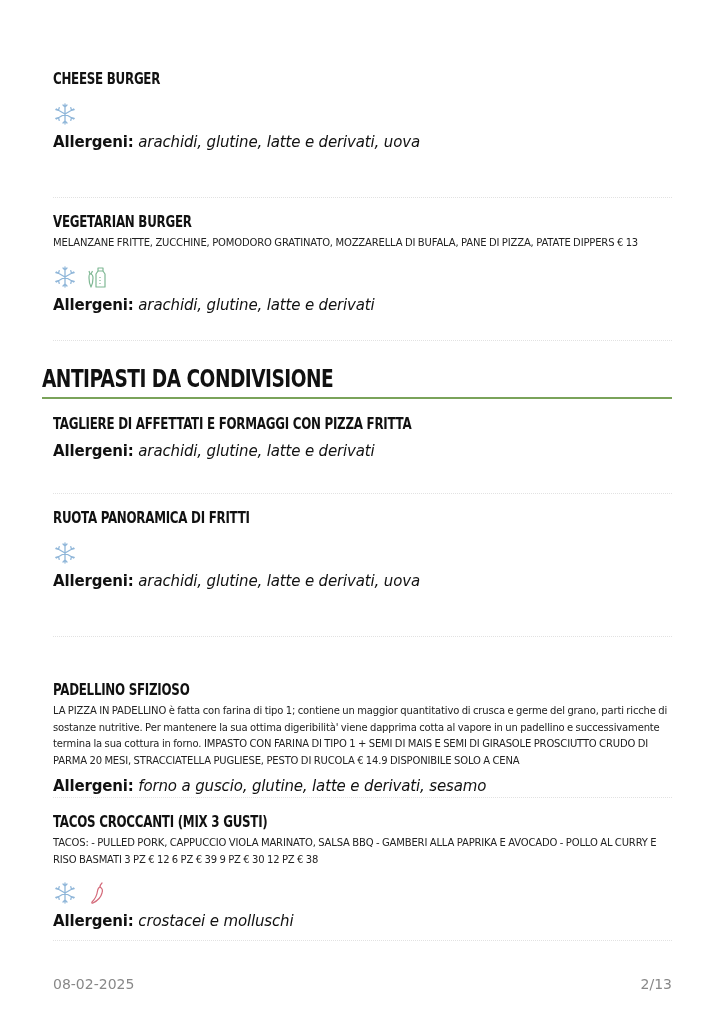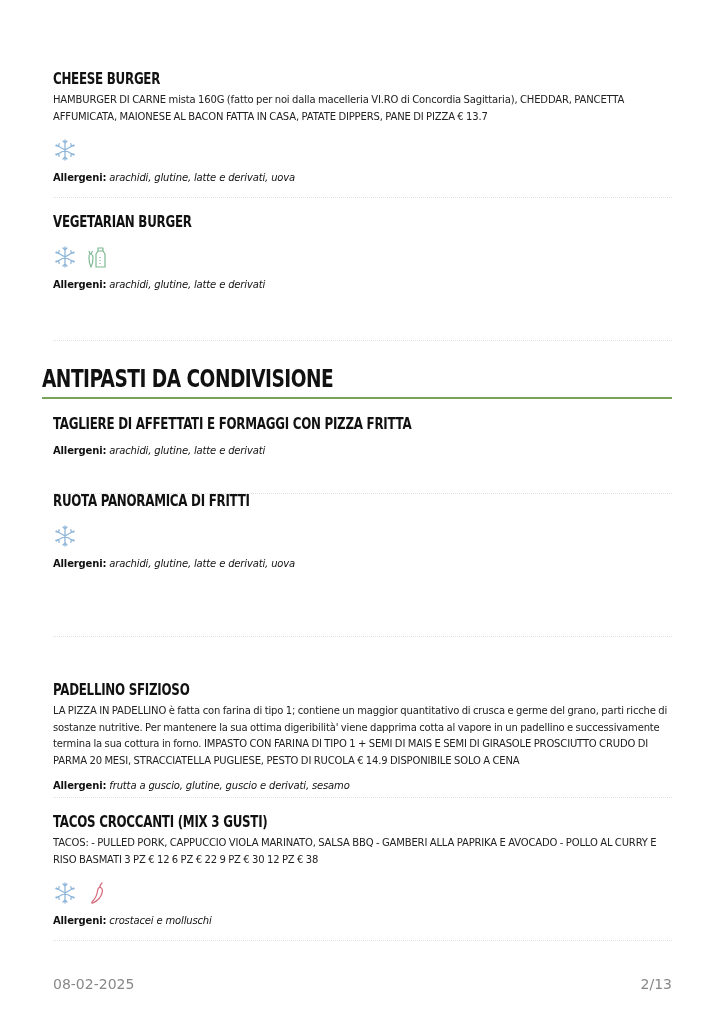--- a/index.html
+++ b/index.html
@@ -2,49 +2,49 @@
 <html><head>
 <meta charset="utf-8">
 <style>
   html, body { margin:0; padding:0; background:#ffffff; }
   body { width:724px; height:1024px; position:relative; overflow:hidden; font-family:"DejaVu Sans", "Liberation Sans", sans-serif; color:#1a1a1a; }
   .item { position:absolute; left:53px; width:620px; }
   .item-title { font-family:"DejaVu Sans Condensed","DejaVu Sans", sans-serif; font-weight:bold; font-size:15px; letter-spacing:-0.3px; color:#111; margin:0; line-height:20px; transform:scaleX(0.88); transform-origin:left; white-space:nowrap; }
   .item-desc { font-size:10px; line-height:16.5px; color:#222; margin:3px 0 0 0; letter-spacing:-0.15px; word-spacing:-0.5px; }
   .icons { display:flex; gap:8px; margin-top:12px; height:26px; align-items:center; }
   .icons svg { width:24px; height:24px; display:block; }
-  .allergens { font-size:10px; color:#111; margin-top:8px; line-height:14px; letter-spacing:-0.15px; }
+  .allergens { font-size:15px; color:#111; margin-top:8px; line-height:14px; letter-spacing:-0.15px; }
   .allergens b { font-weight:bold; }
   .allergens i { font-style:italic; }
   .sep { position:absolute; left:53px; width:619px; height:0; border-top:1px dotted #e2e2e2; }
   .section-title { position:absolute; left:42px; top:364px; font-family:"DejaVu Sans Condensed","DejaVu Sans", sans-serif; font-weight:bold; font-size:24px; color:#111; margin:0; letter-spacing:-0.6px; transform:scaleX(0.86); transform-origin:left; white-space:nowrap; line-height:30px; }
   .section-rule { position:absolute; left:42px; top:397px; width:630px; height:2px; background:#7aa35a; }
   .footer { position:absolute; top:976px; font-size:14px; color:#888; }
   .footer-left { left:53px; }
   .footer-right { right:52px; }
 </style>
 </head>
 <body>
 
 <div class="item" style="top:69px;">
   <h3 class="item-title">CHEESE BURGER</h3>
-  <p class="item-desc">HAMBURGER DI CARNE mista 160G (fatto per noi dalla macelleria VI.RO di Concordia Sagittaria), CHEDDAR, PANCETTA AFFUMICATA, MAIONESE AL BACON FATTA IN CASA, PATATE DIPPERS, PANE DI PIZZA € 13.7</p>
   <div class="icons">
     <span>
       <svg viewBox="0 0 24 24" fill="none" stroke="#8fb6d9" stroke-width="1.3" stroke-linecap="round">
           <path d="M12 2v20M3.3 7l17.4 10M3.3 17L20.7 7M12 5l-2-2M12 5l2-2M12 19l-2 2M12 19l2 2M5.5 8.3l-2.7-.7M5.5 8.3l.7-2.7M18.5 15.7l2.7.7M18.5 15.7l-.7 2.7M5.5 15.7l-2.7.7M5.5 15.7l.7 2.7M18.5 8.3l2.7-.7M18.5 8.3l-.7-2.7"></path>
         </svg>
     </span>
   </div>
   <div class="allergens"><b>Allergeni:</b> <i>arachidi, glutine, latte e derivati, uova</i></div>
 </div>
 <div class="sep" style="top:197px;"></div>
 
 <div class="item" style="top:212px;">
   <h3 class="item-title">VEGETARIAN BURGER</h3>
+  <p class="item-desc">MELANZANE FRITTE, ZUCCHINE, POMODORO GRATINATO, MOZZARELLA DI BUFALA, PANE DI PIZZA, PATATE DIPPERS € 13</p>
   <div class="icons">
     <span>
       <svg viewBox="0 0 24 24" fill="none" stroke="#8fb6d9" stroke-width="1.3" stroke-linecap="round">
           <path d="M12 2v20M3.3 7l17.4 10M3.3 17L20.7 7M12 5l-2-2M12 5l2-2M12 19l-2 2M12 19l2 2M5.5 8.3l-2.7-.7M5.5 8.3l.7-2.7M18.5 15.7l2.7.7M18.5 15.7l-.7 2.7M5.5 15.7l-2.7.7M5.5 15.7l.7 2.7M18.5 8.3l2.7-.7M18.5 8.3l-.7-2.7"></path>
         </svg>
     </span>
     <span>
       <svg viewBox="0 0 24 24" fill="none" stroke="#7fb894" stroke-width="1.2" stroke-linejoin="round">
           <path d="M5 9c2 0 3 2 3 4s-1 7-2 9c-1-2-2-7-2-9s0-4 1-4z"></path>
           <path d="M5 9l-1-3M6 9l1.5-3"></path>
@@ -59,43 +59,43 @@
 
 <h2 class="section-title">ANTIPASTI DA CONDIVISIONE</h2>
 <div class="section-rule"></div>
 
 <div class="item" style="top:414px;">
   <h3 class="item-title">TAGLIERE DI AFFETTATI E FORMAGGI CON PIZZA FRITTA</h3>
   <div class="allergens" style="margin-top:10px;"><b>Allergeni:</b> <i>arachidi, glutine, latte e derivati</i></div>
 </div>
 <div class="sep" style="top:493px;"></div>
 
-<div class="item" style="top:491px;">
+<div class="item" style="top:508px;">
   <h3 class="item-title">RUOTA PANORAMICA DI FRITTI</h3>
   <div class="icons">
     <span>
       <svg viewBox="0 0 24 24" fill="none" stroke="#8fb6d9" stroke-width="1.3" stroke-linecap="round">
           <path d="M12 2v20M3.3 7l17.4 10M3.3 17L20.7 7M12 5l-2-2M12 5l2-2M12 19l-2 2M12 19l2 2M5.5 8.3l-2.7-.7M5.5 8.3l.7-2.7M18.5 15.7l2.7.7M18.5 15.7l-.7 2.7M5.5 15.7l-2.7.7M5.5 15.7l.7 2.7M18.5 8.3l2.7-.7M18.5 8.3l-.7-2.7"></path>
         </svg>
     </span>
   </div>
   <div class="allergens"><b>Allergeni:</b> <i>arachidi, glutine, latte e derivati, uova</i></div>
 </div>
 <div class="sep" style="top:636px;"></div>
 
 <div class="item" style="top:680px;">
   <h3 class="item-title">PADELLINO SFIZIOSO</h3>
   <p class="item-desc">LA PIZZA IN PADELLINO è fatta con farina di tipo 1; contiene un maggior quantitativo di crusca e germe del grano, parti ricche di sostanze nutritive. Per mantenere la sua ottima digeribilità' viene dapprima cotta al vapore in un padellino e successivamente termina la sua cottura in forno. IMPASTO CON FARINA DI TIPO 1 + SEMI DI MAIS E SEMI DI GIRASOLE PROSCIUTTO CRUDO DI PARMA 20 MESI, STRACCIATELLA PUGLIESE, PESTO DI RUCOLA € 14.9 DISPONIBILE SOLO A CENA</p>
-  <div class="allergens" style="margin-top:10px;"><b>Allergeni:</b> <i>frutta a guscio, glutine, guscio e derivati, sesamo</i></div>
+  <div class="allergens" style="margin-top:10px;"><b>Allergeni:</b> <i>forno a guscio, glutine, latte e derivati, sesamo</i></div>
 </div>
 <div class="sep" style="top:797px;"></div>
 
 <div class="item" style="top:812px;">
   <h3 class="item-title">TACOS CROCCANTI (MIX 3 GUSTI)</h3>
-  <p class="item-desc">TACOS: - PULLED PORK, CAPPUCCIO VIOLA MARINATO, SALSA BBQ - GAMBERI ALLA PAPRIKA E AVOCADO - POLLO AL CURRY E RISO BASMATI 3 PZ € 12 6 PZ € 22 9 PZ € 30 12 PZ € 38</p>
+  <p class="item-desc">TACOS: - PULLED PORK, CAPPUCCIO VIOLA MARINATO, SALSA BBQ - GAMBERI ALLA PAPRIKA E AVOCADO - POLLO AL CURRY E RISO BASMATI 3 PZ € 12 6 PZ € 39 9 PZ € 30 12 PZ € 38</p>
   <div class="icons">
     <span>
       <svg viewBox="0 0 24 24" fill="none" stroke="#8fb6d9" stroke-width="1.3" stroke-linecap="round">
           <path d="M12 2v20M3.3 7l17.4 10M3.3 17L20.7 7M12 5l-2-2M12 5l2-2M12 19l-2 2M12 19l2 2M5.5 8.3l-2.7-.7M5.5 8.3l.7-2.7M18.5 15.7l2.7.7M18.5 15.7l-.7 2.7M5.5 15.7l-2.7.7M5.5 15.7l.7 2.7M18.5 8.3l2.7-.7M18.5 8.3l-.7-2.7"></path>
         </svg>
     </span>
     <span>
       <svg viewBox="0 0 24 24" fill="none" stroke="#d46a7a" stroke-width="1.2" stroke-linejoin="round" stroke-linecap="round">
           <path d="M15 6c2 1 3 3 2 6-1 4-5 8-9 10-1 .5-1.5-.2-1-1 3-3 5-7 5.5-11 .3-2 1-3.5 2.5-4z"></path>
           <path d="M15 6c0-2 1-3 2-4"></path>

